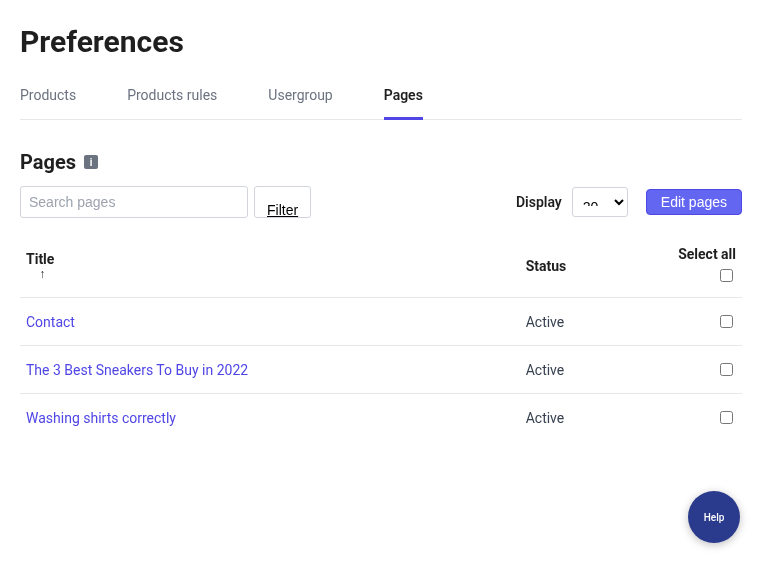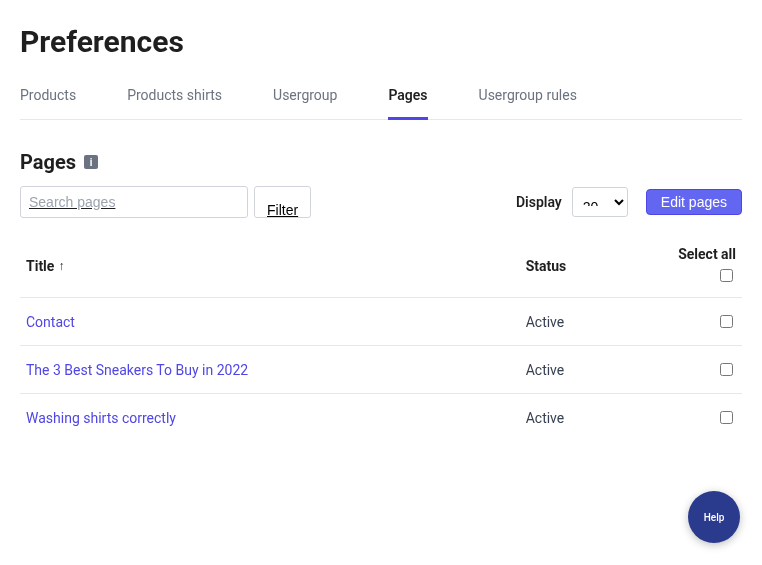--- a/index.html
+++ b/index.html
@@ -74,21 +74,20 @@
   }
   .controls-row .spacer { flex: 1; }
   input.search {
     width: 228px;
     height: 32px;
     padding: 4px 8px;
     font-size: 14px;
     border: 1px solid var(--border-strong);
     border-radius: 3px;
     color: var(--text);
-    text-decoration: underline;
   }
   input.search::placeholder { color: #9ca3af; }
   button.filter {
     height: 32px;
     padding: 15px 12px;
     font-size: 14px;
     border: 1px solid var(--border-strong);
     background: #fff;
     border-radius: 3px;
     cursor: pointer;
@@ -151,20 +150,21 @@
   td.status-cell { color: #374151; }
   td.select-cell { text-align: right; padding-right: 14px; }
   .sort-icon {
     margin-left: 4px;
     font-size: 12px;
   }
   th .th-inner {
     display: inline-flex;
     align-items: center;
     cursor: pointer;
+    flex-direction: column;
   }
   .help-fab {
     position: fixed;
     right: 22px;
     bottom: 22px;
     width: 52px;
     height: 52px;
     border-radius: 50%;
     background: var(--help);
     color: #fff;
@@ -186,24 +186,23 @@
   }
   .table-wrap { position: relative; }
 </style>
 </head>
 <body>
 
 <h1 class="page-title">Preferences</h1>
 
 <div class="tabs">
   <div class="tab">Products</div>
-  <div class="tab">Products shirts</div>
+  <div class="tab">Products rules</div>
   <div class="tab">Usergroup</div>
   <div class="tab active">Pages</div>
-  <div class="tab">Usergroup rules</div>
 </div>
 
 <div class="section-header">
   <h2 class="section-title">Pages</h2>
   <span class="info-icon">i</span>
 </div>
 
 <div class="controls-row">
   <input class="search" type="text" placeholder="Search pages" style="">
   <button class="filter">Filter</button>

